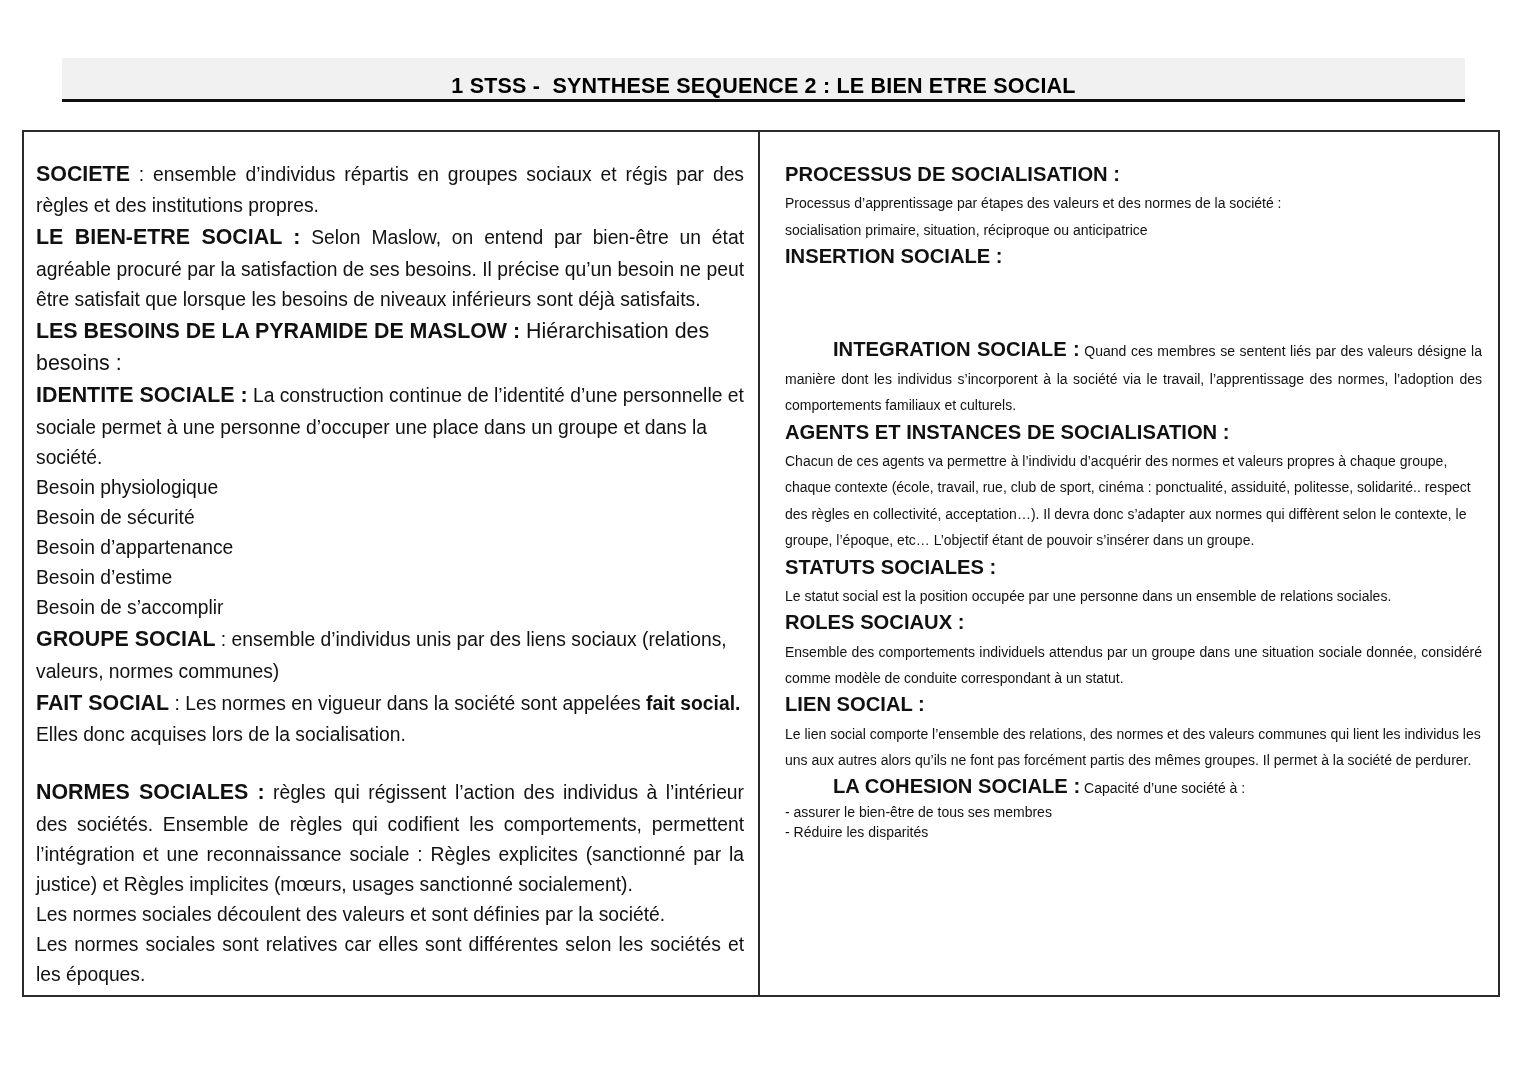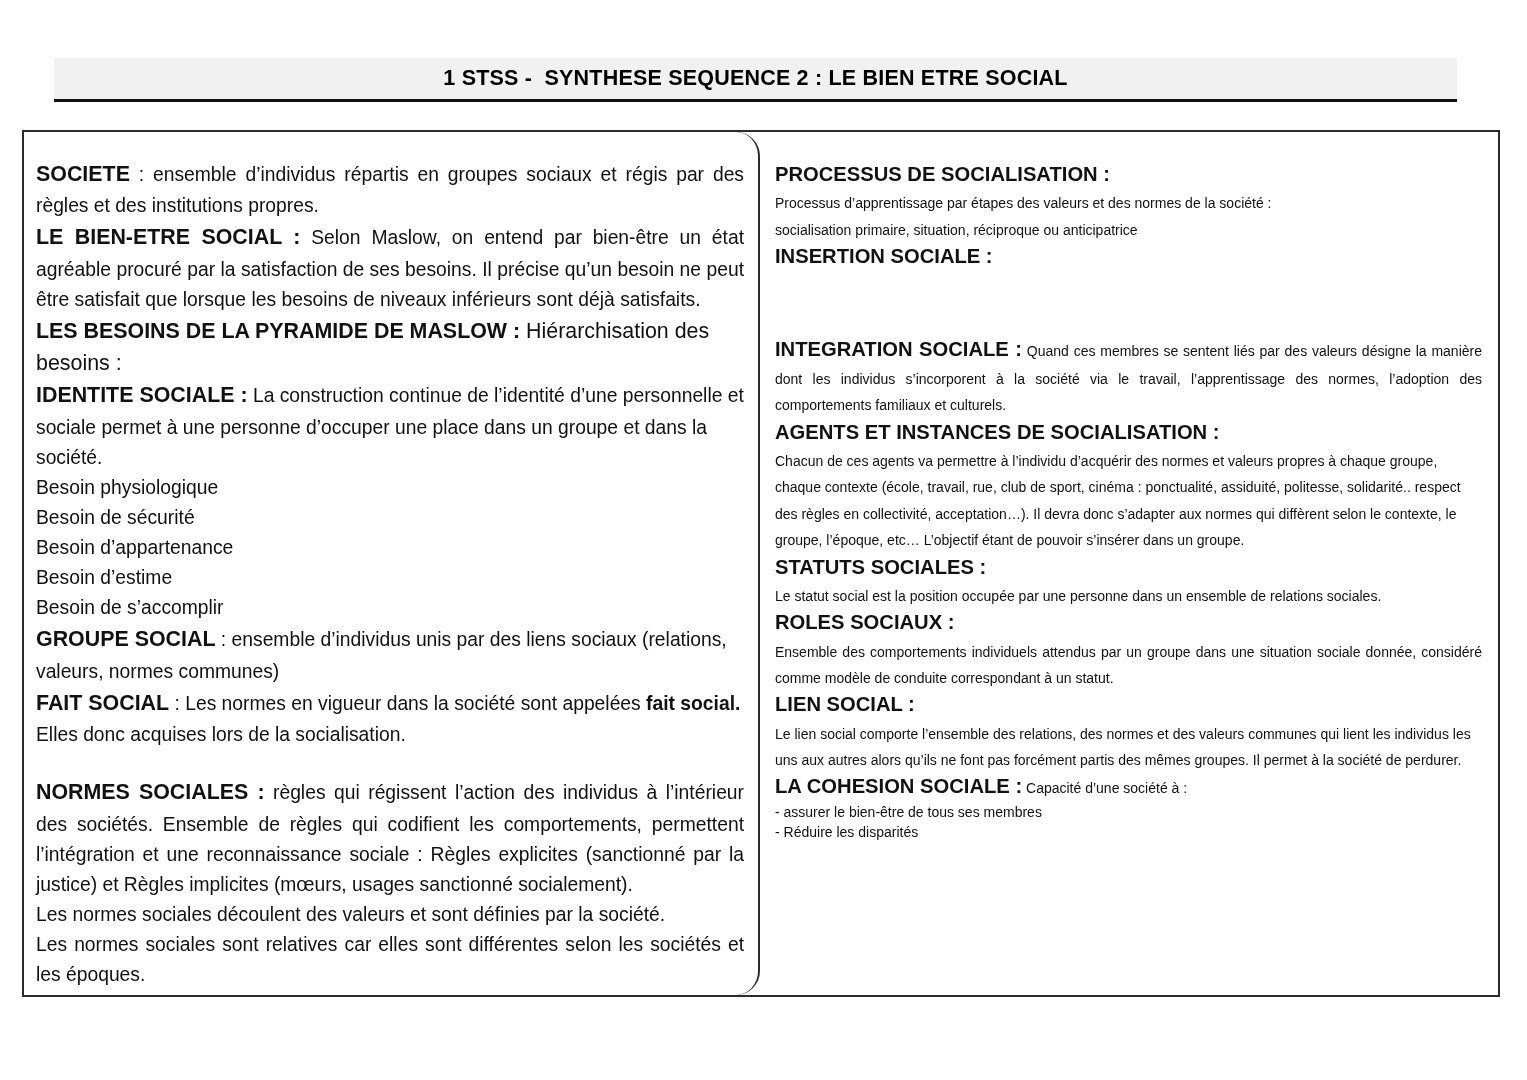--- a/index.html
+++ b/index.html
@@ -12,29 +12,29 @@
     height: 1080px;
     font-family: "Liberation Sans", sans-serif;
     color: #000000;
     position: relative;
     overflow: hidden;
   }
 
   
   .doc-header {
     position: absolute;
-    left: 54px;
+    left: 62px;
     top: 58px;
     width: 1403px;
     height: 44px;
     background: #f1f1f1;
     border-bottom: 3px solid #111111;
     box-sizing: border-box;
     display: flex;
-    align-items: center;
+    align-items: flex-end;
     justify-content: center;
   }
   .doc-header-title {
     font-size: 21.5px;
     font-weight: bold;
     letter-spacing: 0.2px;
     color: #000000;
     white-space: pre;
   }
 
@@ -50,25 +50,24 @@
     display: flex;
   }
   .col {
     box-sizing: border-box;
     overflow: hidden;
   }
   .col-left {
     width: 736px;
     border-right: 2px solid #2b2b2b;
     padding: 26px 14px 0 12px;
-    border-radius: 24px;
   }
   .col-right {
     flex: 1;
-    padding: 28px 16px 0 15px;
+    padding: 28px 16px 0 25px;
   }
 
   
   .blk {
     margin: 0 0 0 0;
   }
 
   
   .col-left .blk {
     font-size: 19.3px;
@@ -95,20 +94,21 @@
   
   .col-right .blk {
     font-size: 18.1px;
     line-height: 1.46;
     text-align: justify;
     color: #111111;
   }
   .col-right .term {
     font-weight: bold;
     font-size: 20.2px;
+    margin-left: 48px;
   }
   .col-right .hdr-only {
     font-weight: bold;
     font-size: 20.2px;
     line-height: 1.45;
     display: block;
   }
   .col-right .body-line {
     font-size: 14px;
     line-height: 1.46;

